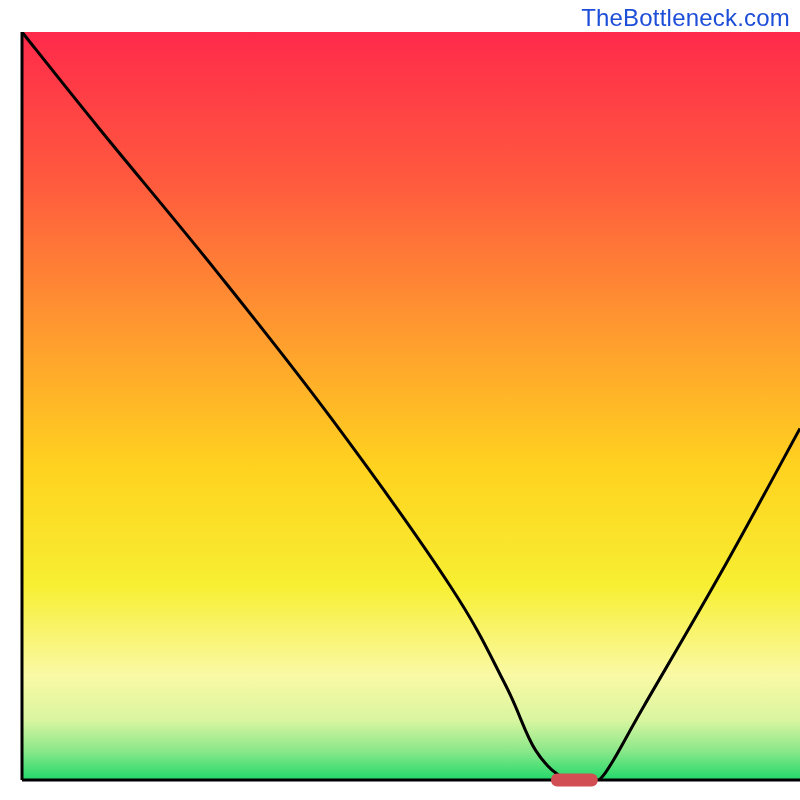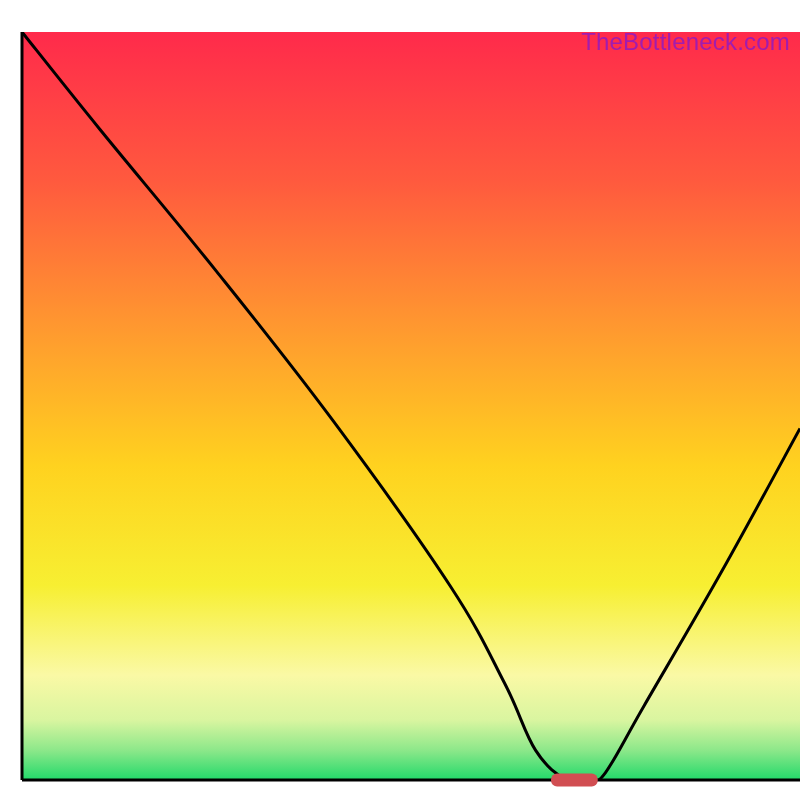--- a/index.html
+++ b/index.html
@@ -12,26 +12,25 @@
   }
   .container {
     position: relative;
     width: 800px;
     height: 800px;
   }
   .watermark {
     position: absolute;
     top: 4px;
     right: 10px;
-    color: #a21caf;
+    color: #1d4ed8;
     font-size: 24px;
     font-weight: 500;
     letter-spacing: 0.2px;
     z-index: 10;
-    margin-top: 24px;
   }
   svg {
     display: block;
   }
 </style>
 </head>
 <body>
 
 <div class="container">
   <div class="watermark">TheBottleneck.com</div>

